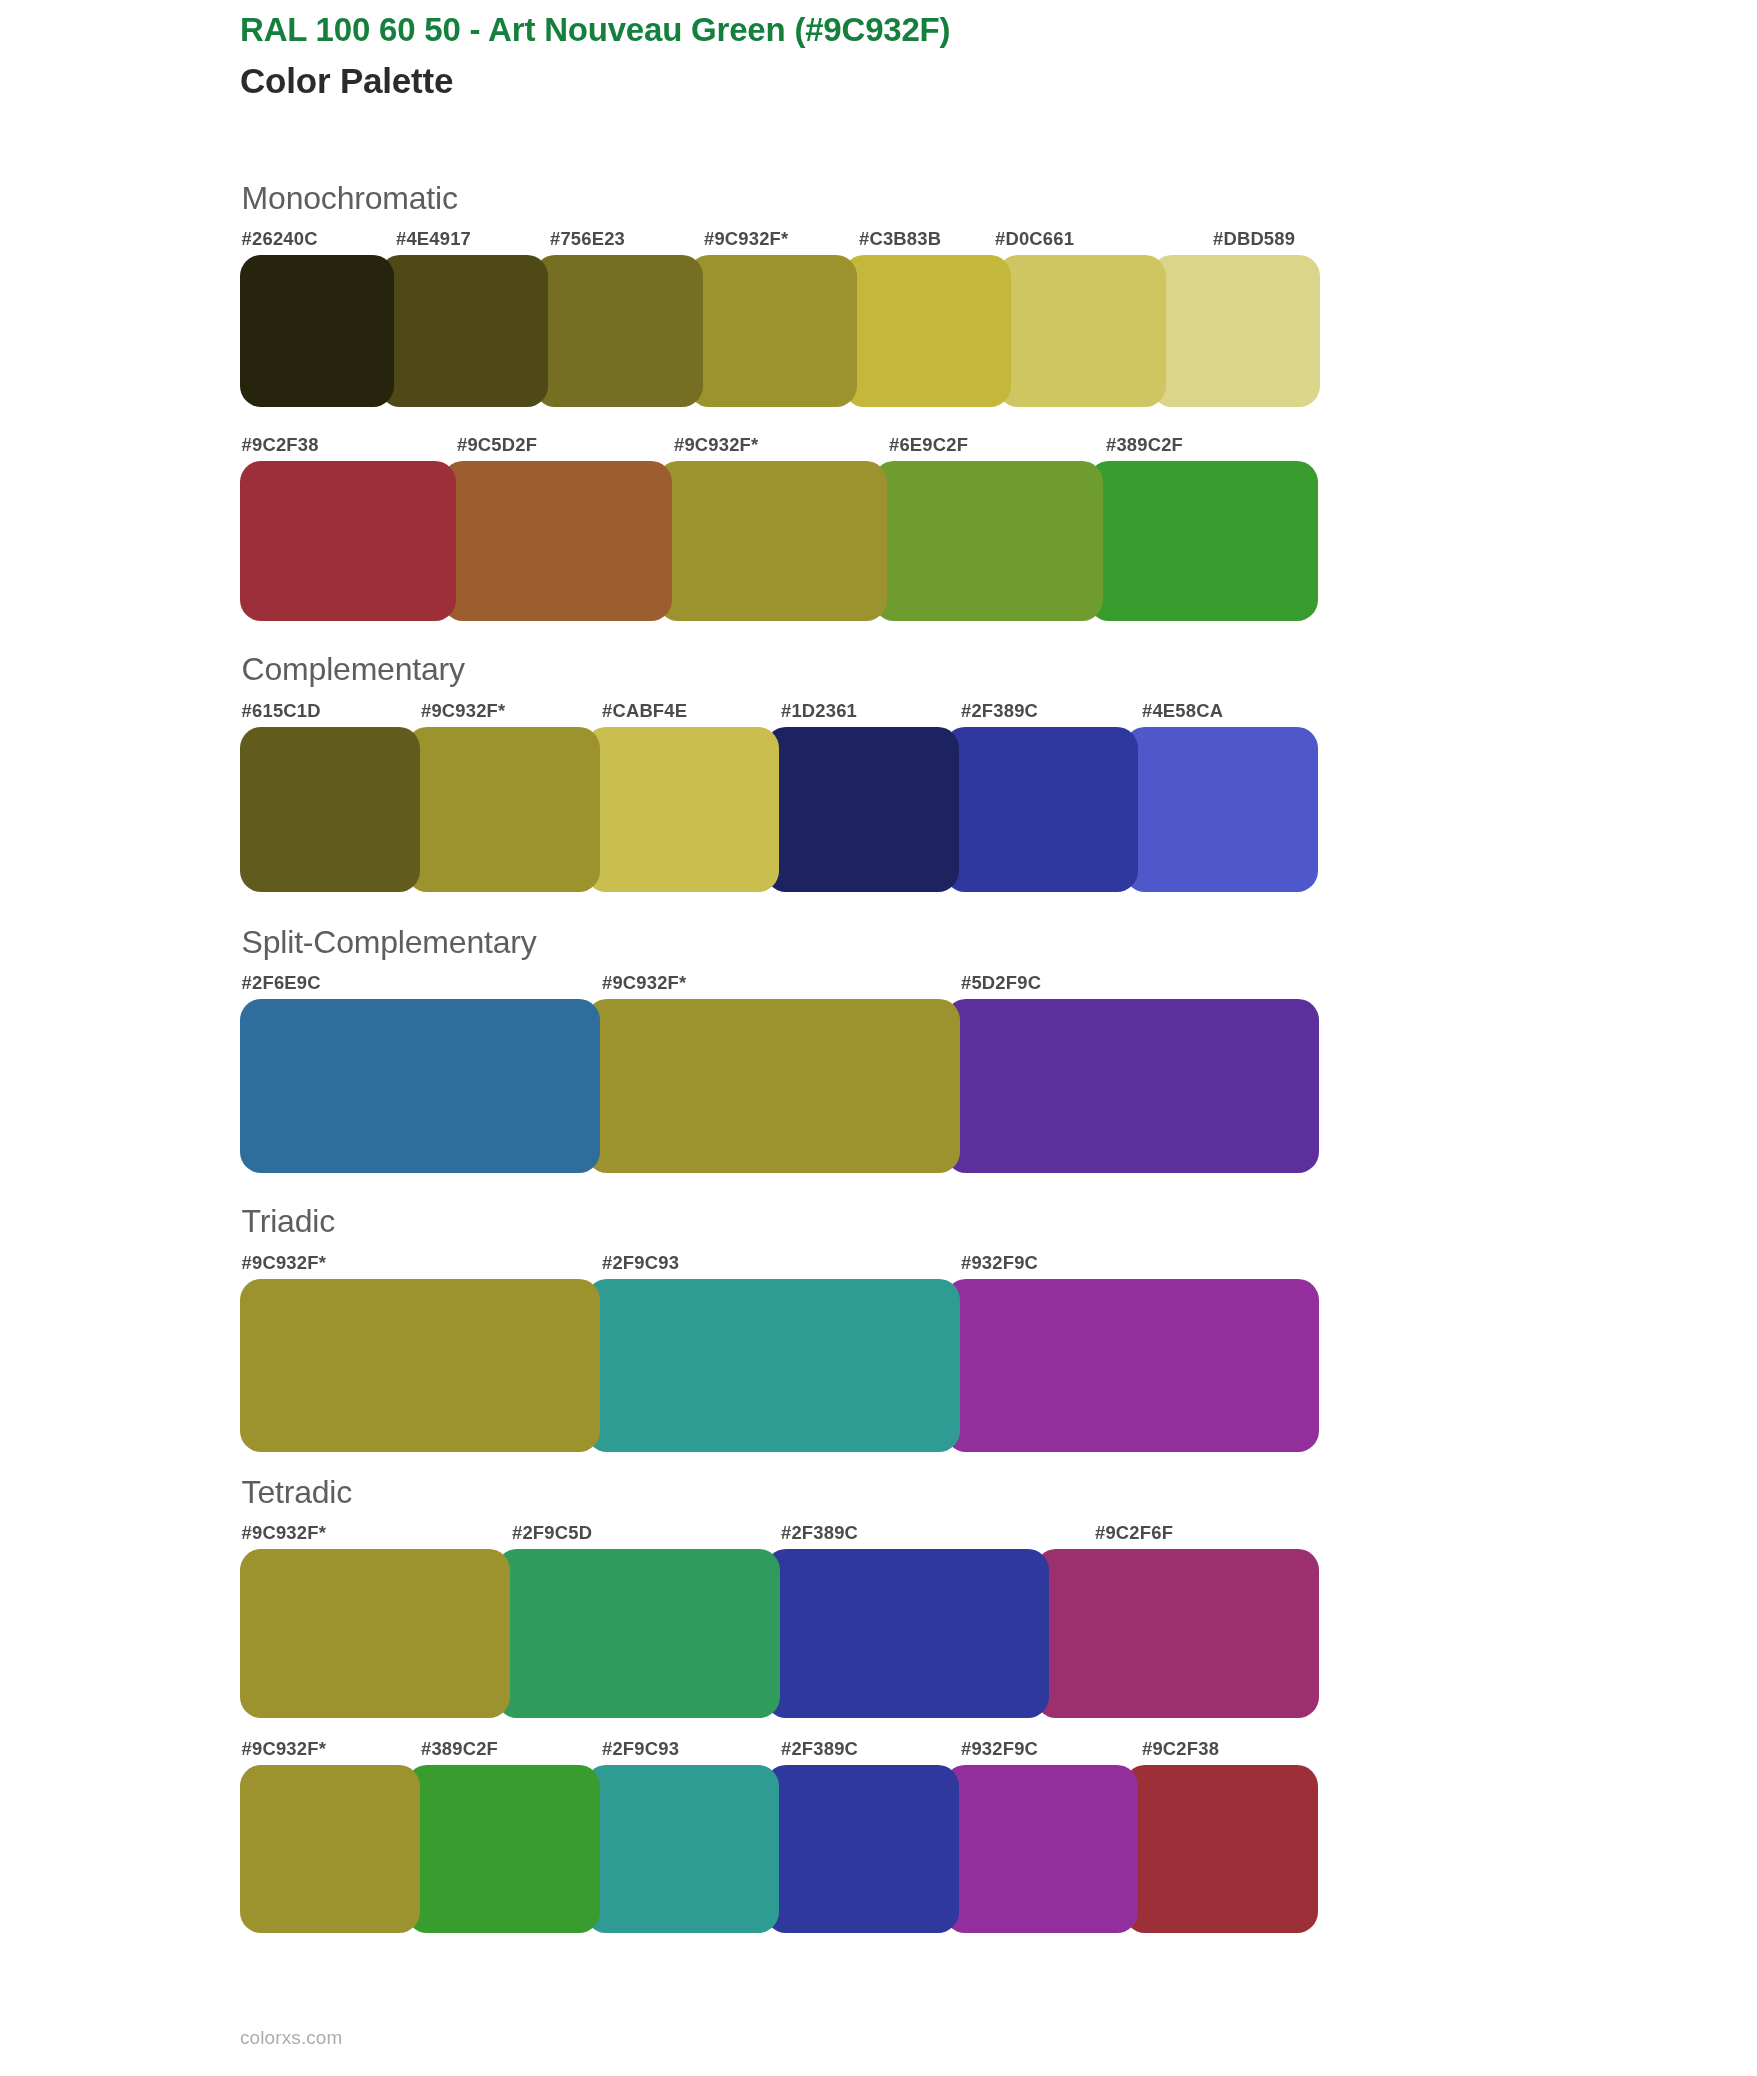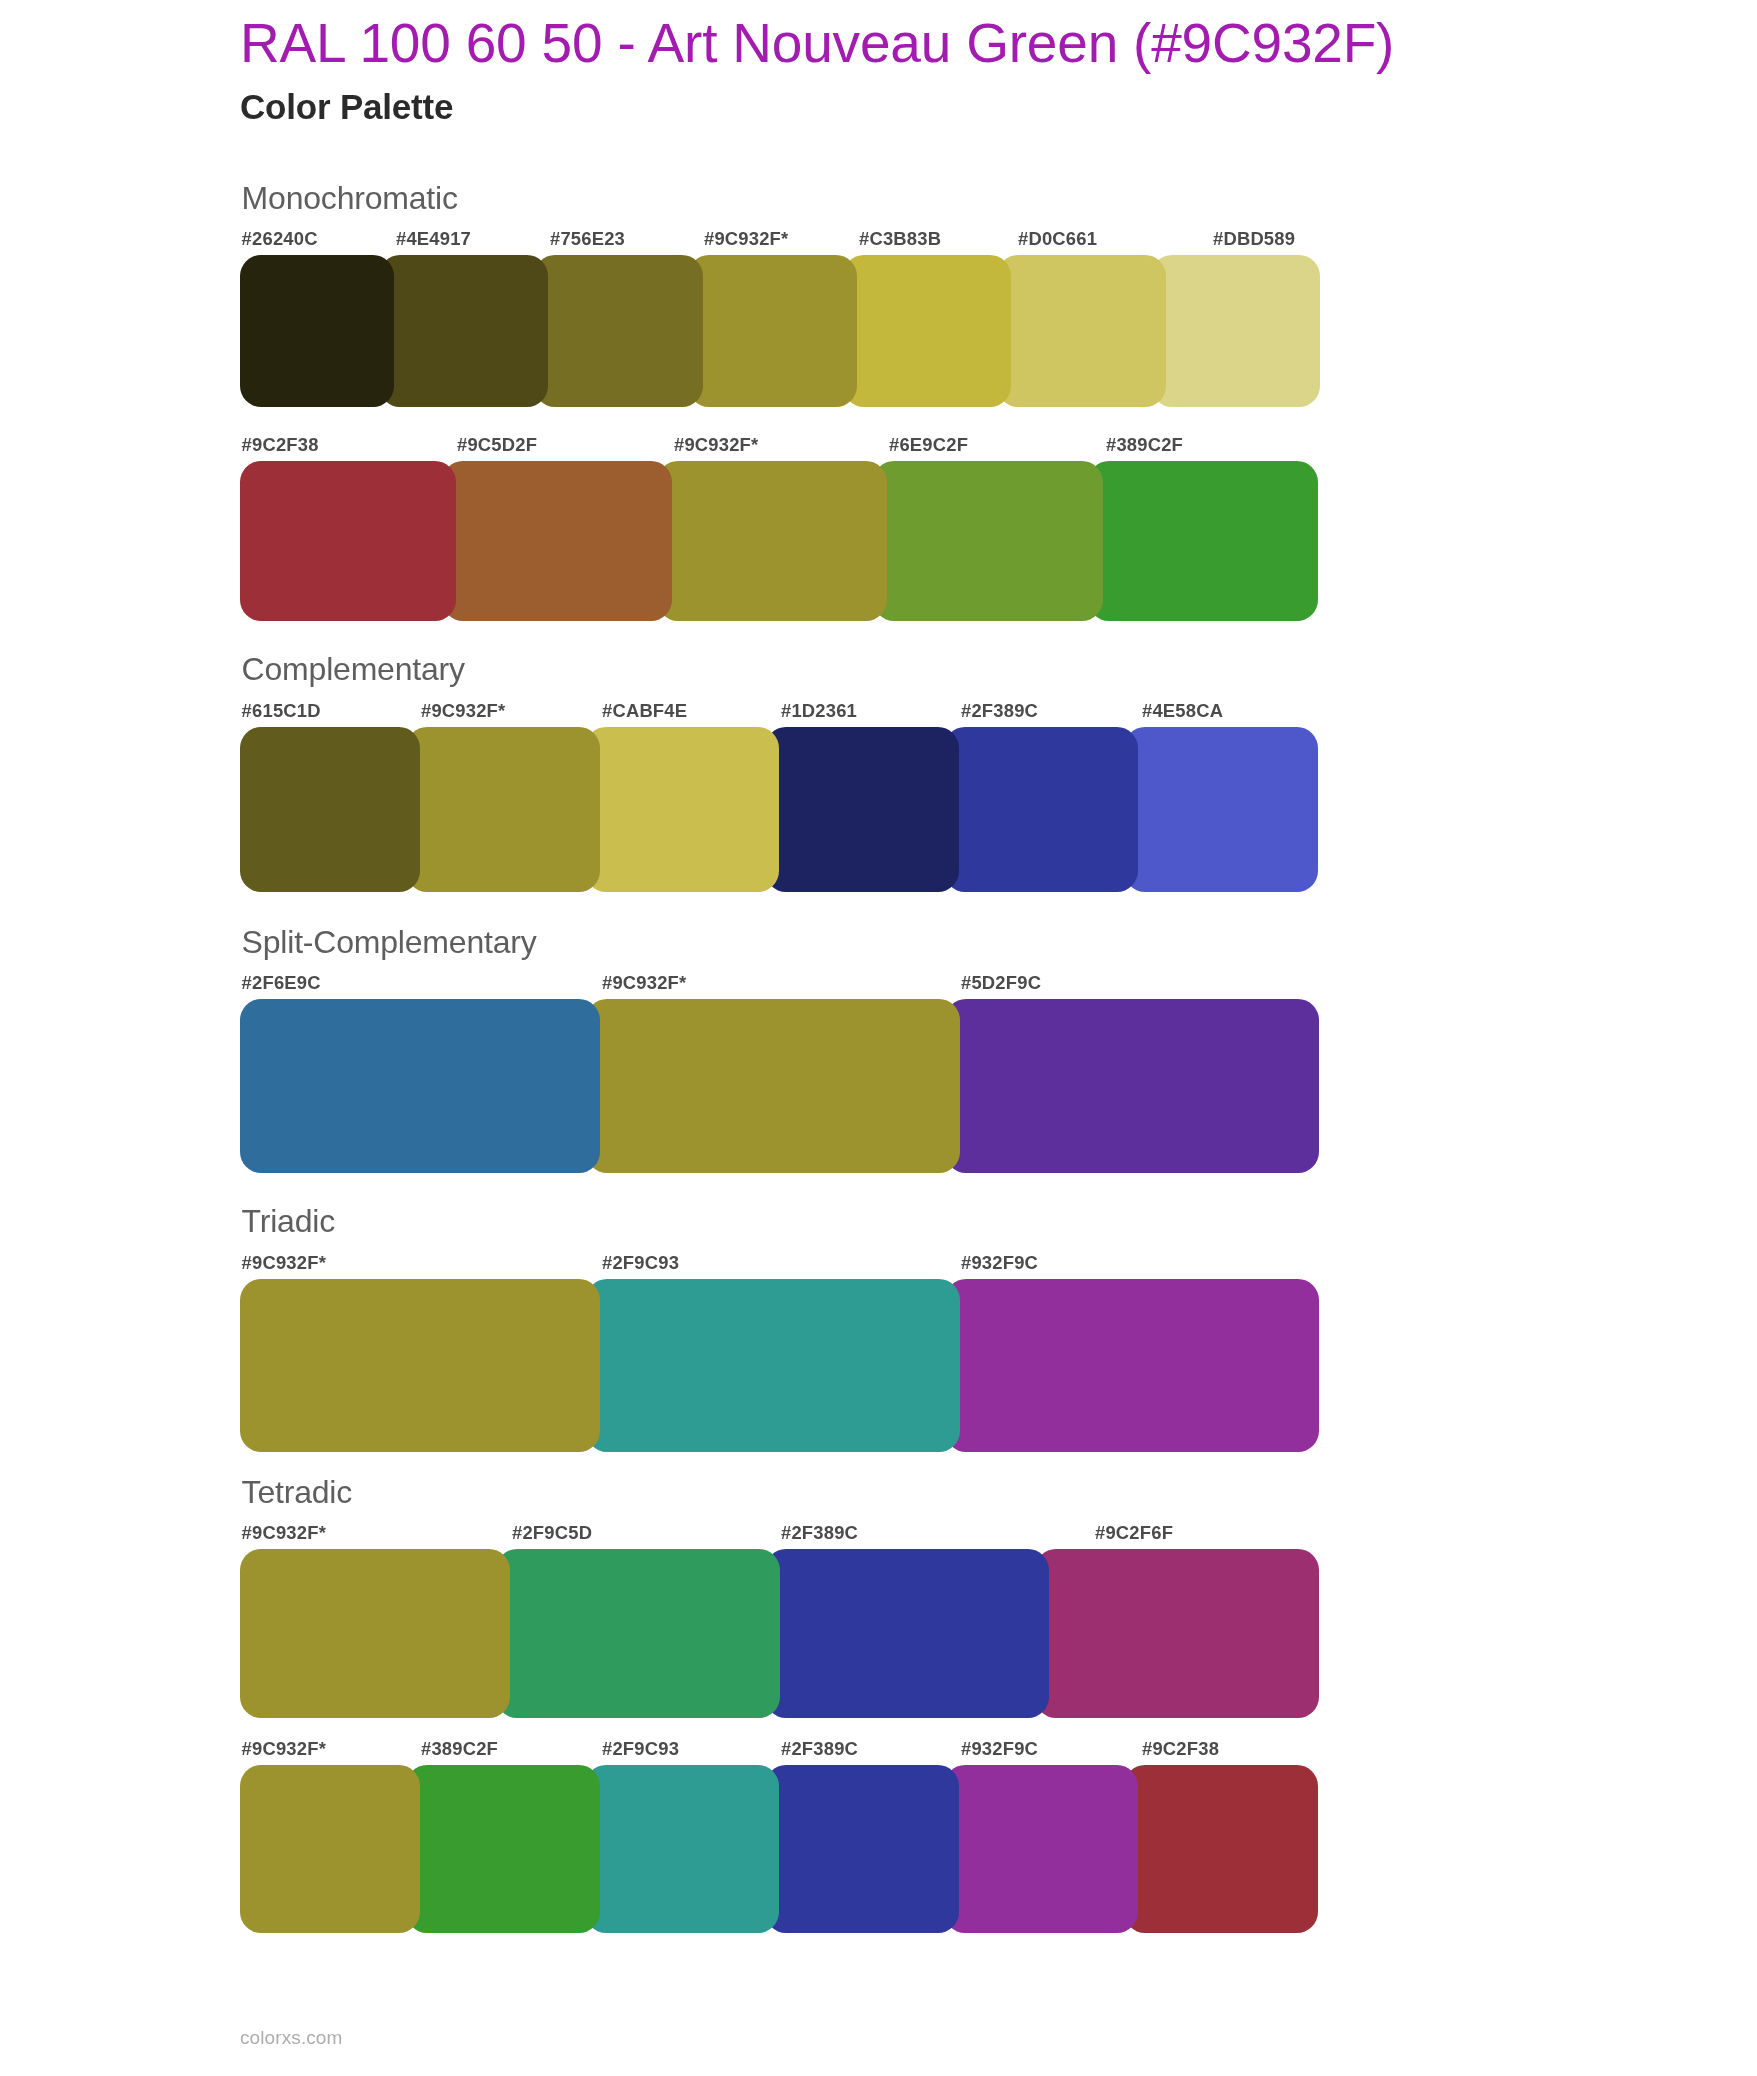--- a/index.html
+++ b/index.html
@@ -20,23 +20,23 @@
   }
 
   
   .header {
     position: absolute;
     left: 240px;
     top: 11.2px;
     width: 1358px;
   }
   .page-title {
-    font-size: 55px;
-    font-weight: normal;
-    color: #a21caf;
+    font-size: 33px;
+    font-weight: bold;
+    color: #15803d;
     letter-spacing: -0.2px;
     line-height: 1.18;
     margin: 0;
     white-space: nowrap;
   }
   .page-subtitle {
     font-size: 35px;
     font-weight: bold;
     color: #2b2b2b;
     letter-spacing: -0.2px;
@@ -128,21 +128,21 @@
 
   <div class="sections" id="sections-root">
       <div class="section sec-mono">
         <div class="section-title">Monochromatic</div>
         <div class="labels">
           <span class="swatch-label" style="left: 1.6px;">#26240C</span>
           <span class="swatch-label" style="left: 156px;">#4E4917</span>
           <span class="swatch-label" style="left: 310px;">#756E23</span>
           <span class="swatch-label" style="left: 464px;">#9C932F*</span>
           <span class="swatch-label" style="left: 619px;">#C3B83B</span>
-          <span class="swatch-label" style="left: 778px;">#D0C661</span>
+          <span class="swatch-label" style="left: 755px;">#D0C661</span>
           <span class="swatch-label" style="left: 973px;">#DBD589</span>
         </div>
         <div class="bar">
           <div class="swatch" title="#26240C" style="background: rgb(38, 36, 12); width: 154px; z-index: 7;"></div>
           <div class="swatch" title="#4E4917" style="background: rgb(78, 73, 23); width: 169px; z-index: 6;"></div>
           <div class="swatch" title="#756E23" style="background: rgb(117, 110, 35); width: 169px; z-index: 5;"></div>
           <div class="swatch" title="#9C932F*" style="background: rgb(156, 147, 47); width: 169px; z-index: 4;"></div>
           <div class="swatch" title="#C3B83B" style="background: rgb(195, 184, 59); width: 169px; z-index: 3;"></div>
           <div class="swatch" title="#D0C661" style="background: rgb(208, 198, 97); width: 169px; z-index: 2;"></div>
           <div class="swatch" title="#DBD589" style="background: rgb(219, 213, 137); width: 169px; z-index: 1;"></div>

